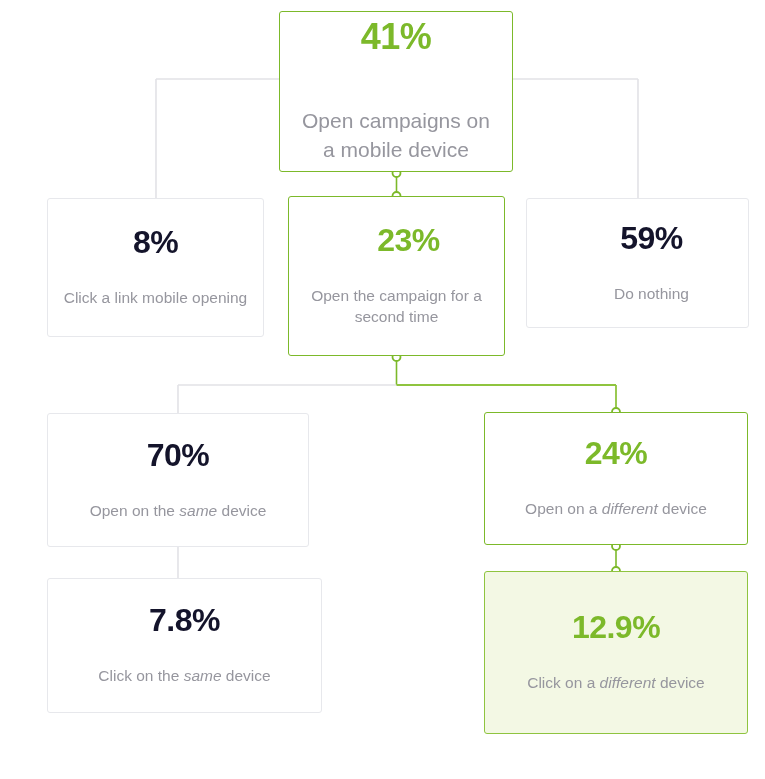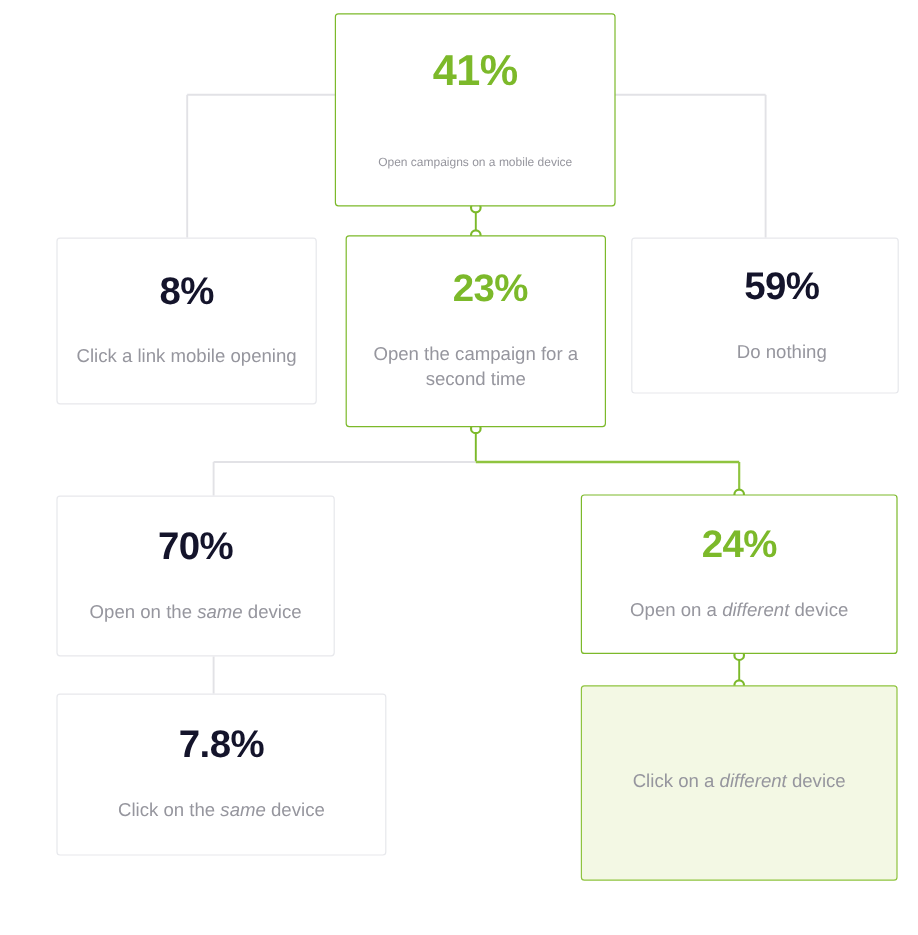--- a/index.html
+++ b/index.html
@@ -79,21 +79,21 @@
   }
 
   
   .card-top {
     left: 279px;
     top: 11px;
     width: 234px;
     height: 161px;
   }
   .card-top .card-value  { font-size: 36px; margin-bottom: 52px; }
-  .card-top .card-label  { font-size: 10px; }
+  .card-top .card-label  { font-size: 21px; }
 
   
   .card-mid-left {
     left: 47px;
     top: 198px;
     width: 217px;
     height: 139px;
   }
   .card-mid-center {
     left: 288px;
@@ -112,21 +112,21 @@
   .card-mid-right .card-value { font-size: 32px; margin-bottom: 30px; }
   .card-mid-center .card-value { font-size: 32px; margin-bottom: 30px; margin-left: 24px; }
   .card-mid-left .card-label,
   .card-mid-center .card-label,
   .card-mid-right .card-label { font-size: 15.5px; }
 
   
   .card-bot-left {
     left: 47px;
     top: 413px;
-    width: 232px;
+    width: 262px;
     height: 134px;
   }
   .card-bot-right {
     left: 484px;
     top: 412px;
     width: 264px;
     height: 133px;
   }
   .card-bot-left2 {
     left: 47px;
@@ -209,16 +209,17 @@
     <div class="card-value">24%</div>
     <div class="card-label"><span>Open on a </span><i>different</i><span> device</span></div>
   </div>
 
   <div class="card card-bot-left2">
     <div class="card-value">7.8%</div>
     <div class="card-label"><span>Click on the </span><i>same</i><span> device</span></div>
   </div>
 
   <div class="card card-bot-right2 is-filled">
+    <div class="card-value">12.9%</div>
     <div class="card-label"><span>Click on a </span><i>different</i><span> device</span></div>
   </div>
 
 </div>
 
 </body></html>

